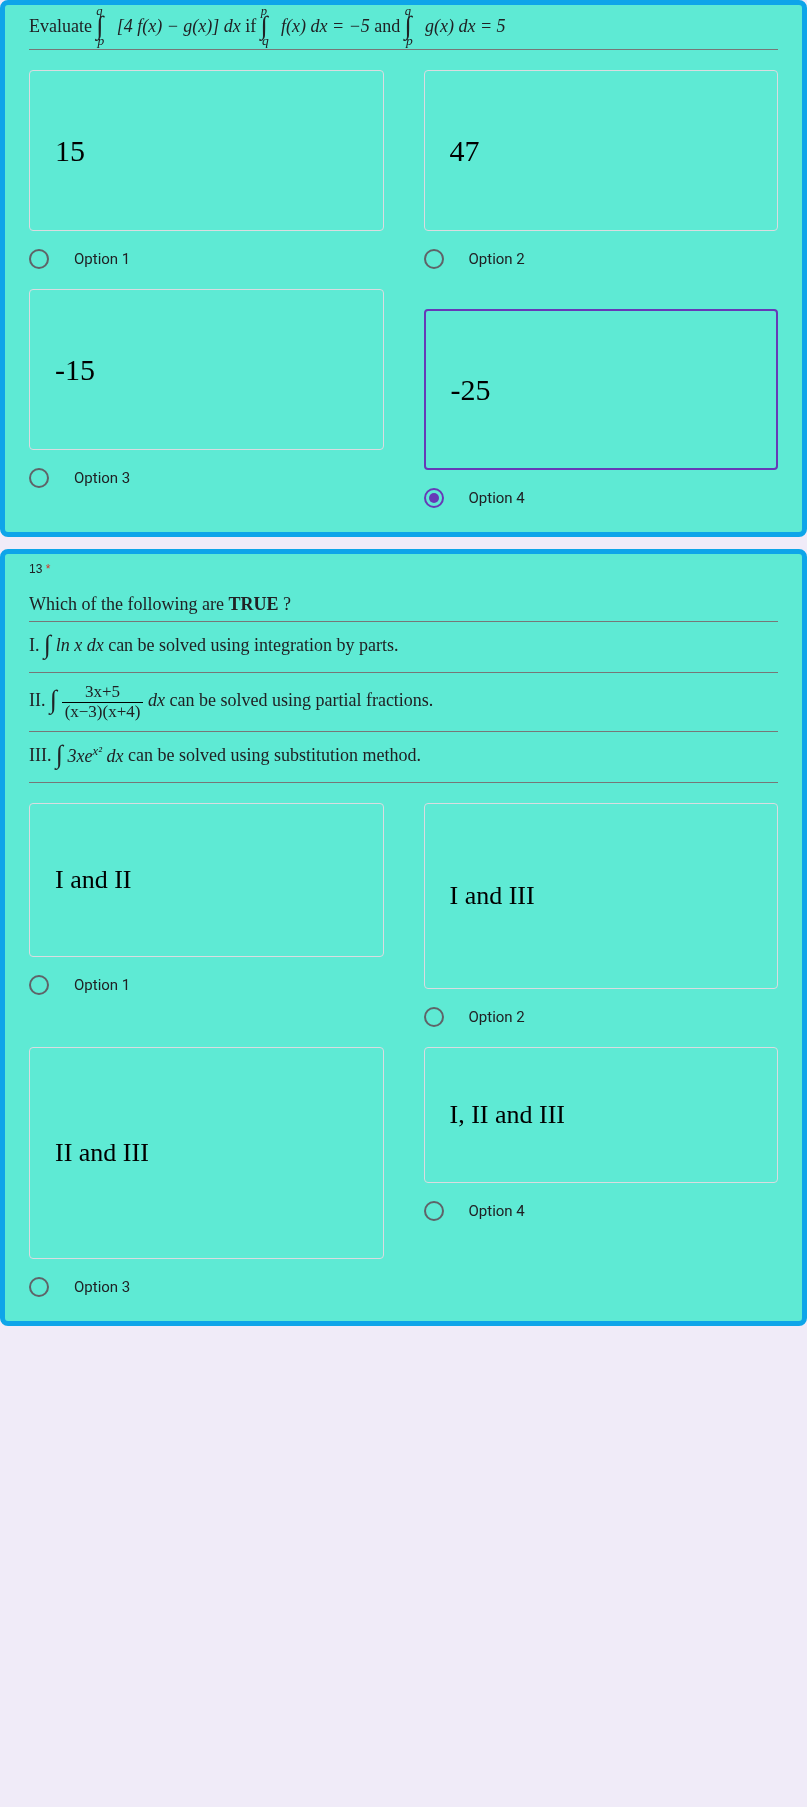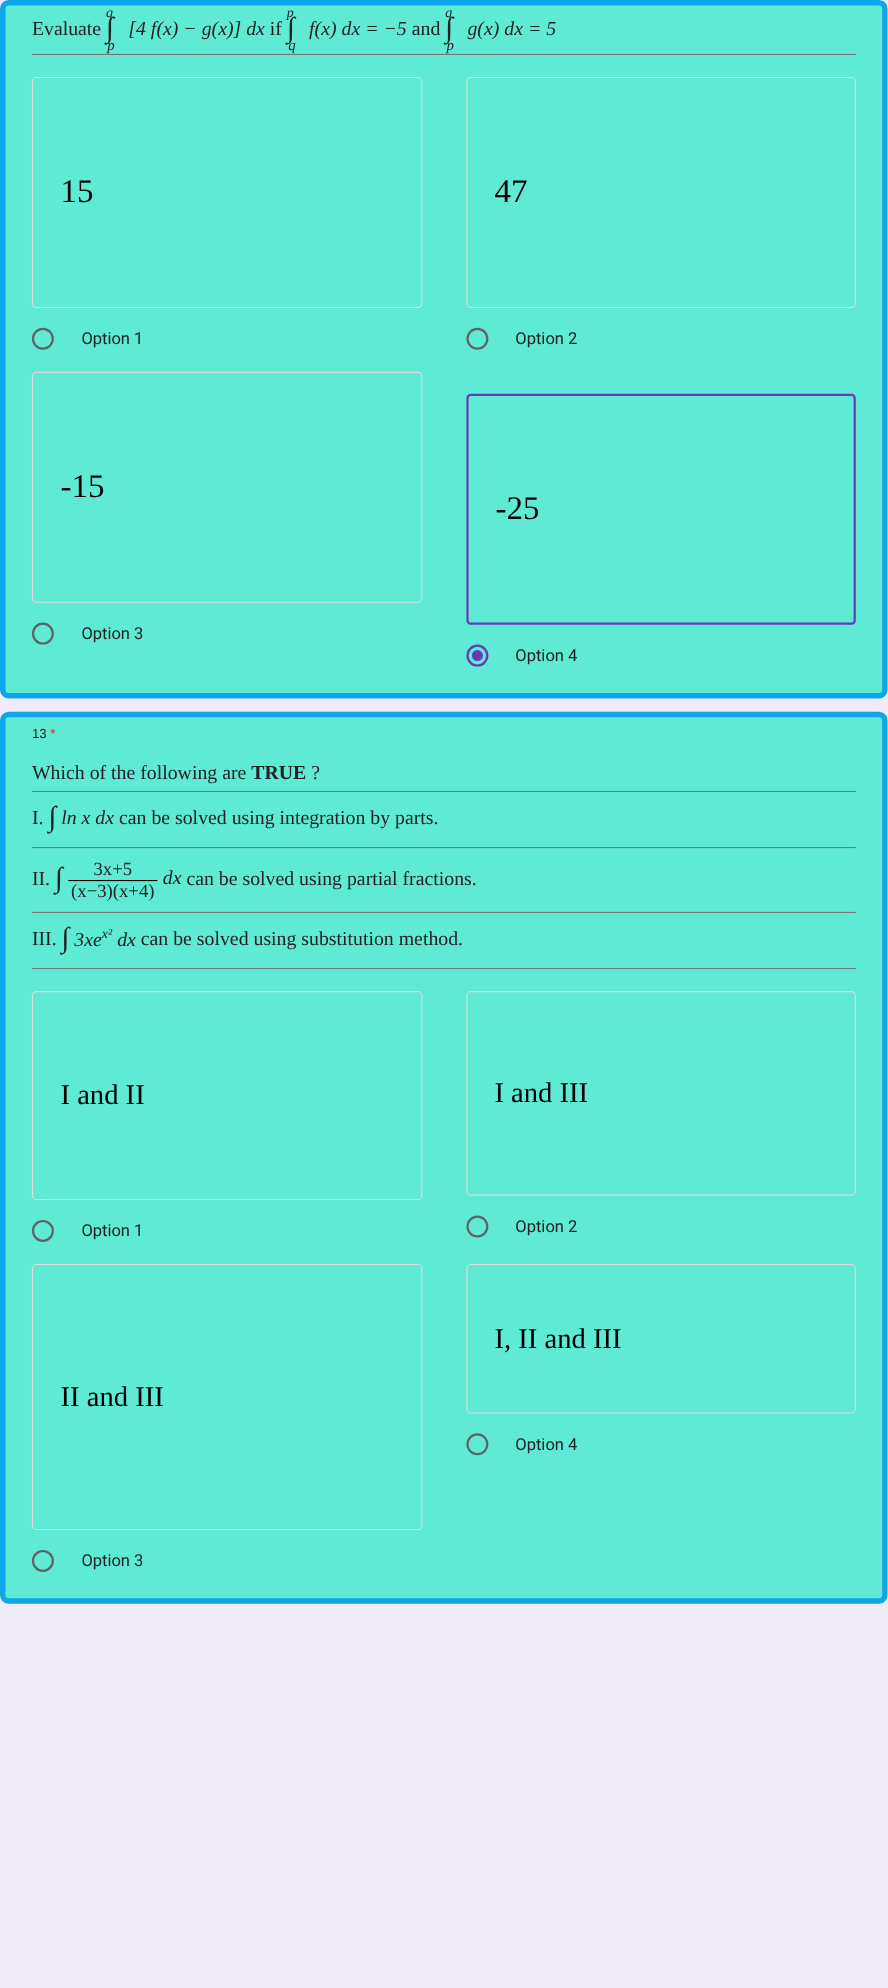--- a/index.html
+++ b/index.html
@@ -39,21 +39,21 @@
     gap: 20px 40px;
     margin-top: 20px;
   }
   .option-cell {
     display: flex;
     flex-direction: column;
   }
   .option-box {
     border: 1px solid #dadce0;
     border-radius: 4px;
-    height: 210px;
+    height: 161px;
     display: flex;
     align-items: center;
     padding: 0 25px;
     margin-bottom: 18px;
     font-family: 'Times New Roman', serif;
     font-size: 30px;
     color: #000;
   }
   .option-box.selected {
     border: 2px solid #673ab7;
@@ -213,39 +213,39 @@
 
   <div class="statement">
     <span>III. </span>
     <span style="font-style:italic;"><span class="int" style="font-style:normal;">∫</span> 3<i>x</i>e<sup><i>x</i>²</sup> <i>dx</i></span>
     <span> can be solved using substitution method.</span>
   </div>
   <hr class="thin-line">
 
   <div class="options-grid">
     <div class="option-cell">
-      <div class="option-box" style="height:190px;font-size:26px;">
+      <div class="option-box" style="height:154px;font-size:26px;">
         <span>I and II</span>
       </div>
       <div class="radio-row">
         <span class="radio-outer"></span>
         <span class="radio-label">Option 1</span>
       </div>
     </div>
     <div class="option-cell">
       <div class="option-box" style="height:186px;font-size:26px;">
         <span>I and III</span>
       </div>
       <div class="radio-row">
         <span class="radio-outer"></span>
         <span class="radio-label">Option 2</span>
       </div>
     </div>
     <div class="option-cell">
-      <div class="option-box" style="height:242px;font-size:26px;">
+      <div class="option-box" style="height:212px;font-size:26px;">
         <span>II and III</span>
       </div>
       <div class="radio-row">
         <span class="radio-outer"></span>
         <span class="radio-label">Option 3</span>
       </div>
     </div>
     <div class="option-cell">
       <div class="option-box" style="height:136px;font-size:26px;">
         <span>I, II and III</span>

